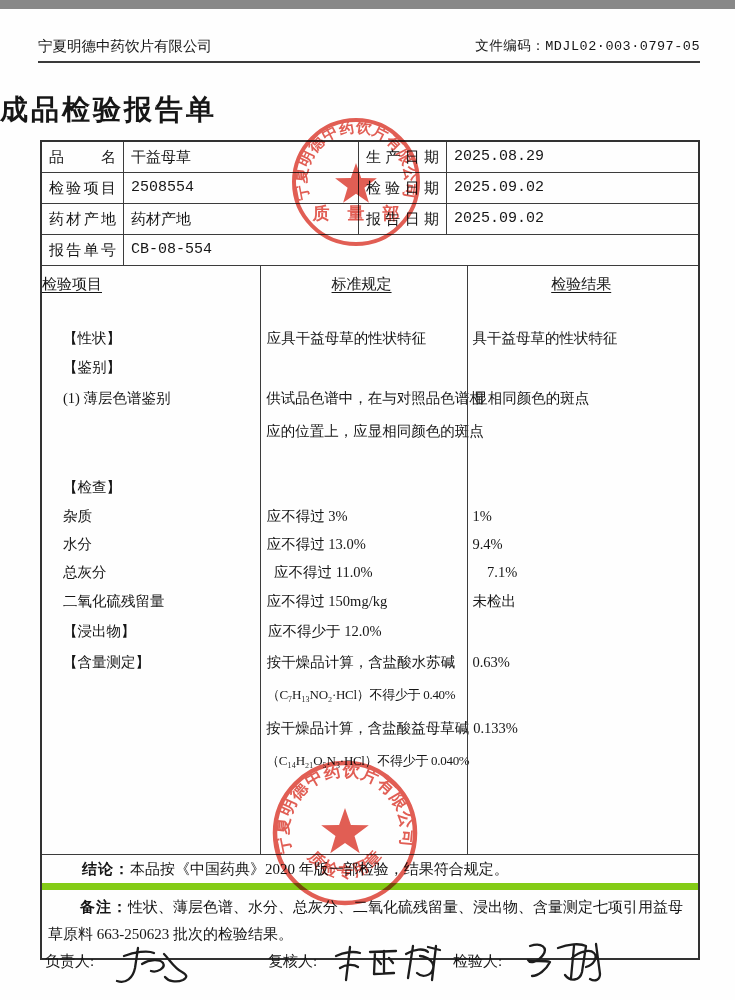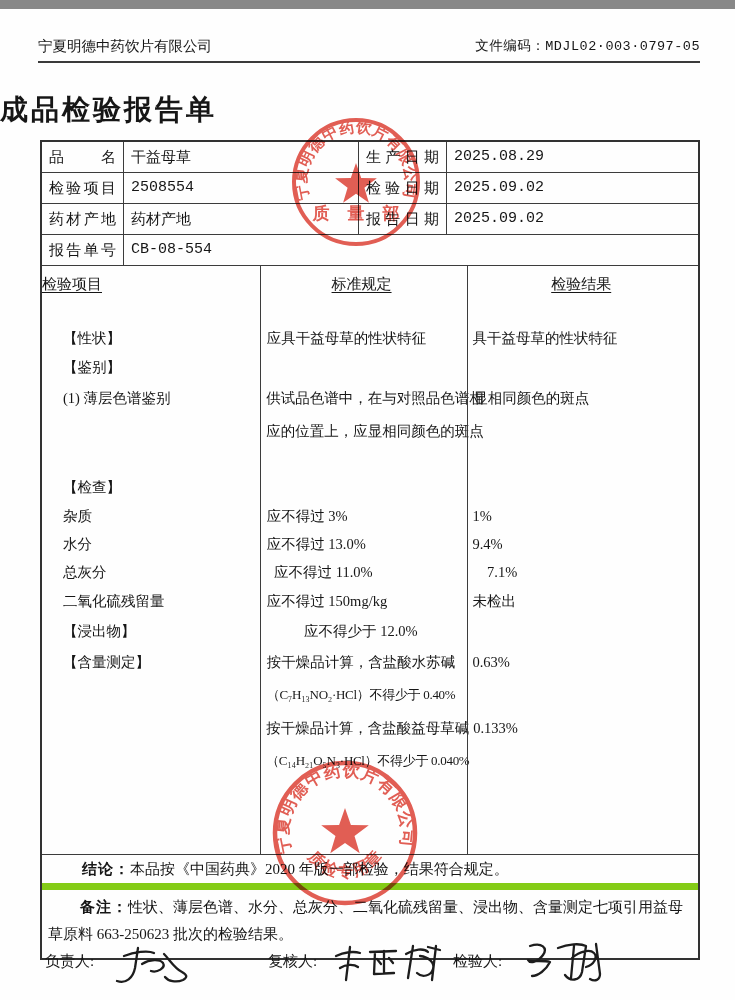--- a/index.html
+++ b/index.html
@@ -151,21 +151,21 @@
           <div class="m-line" style="height: 28px; line-height: 28px; gap: 20px;">
             <div class="mc1">总灰分</div>
             <div class="mc2">应不得过 11.0%</div>
             <div class="mc3">7.1%</div>
           </div>
           <div class="m-line" style="height: 30px; line-height: 30px;">
             <div class="mc1">二氧化硫残留量</div>
             <div class="mc2">应不得过 150mg/kg</div>
             <div class="mc3">未检出</div>
           </div>
-          <div class="m-line" style="height: 30px; line-height: 30px; gap: 36px;">
+          <div class="m-line" style="height: 30px; line-height: 30px;">
             <div class="mc1">【浸出物】</div>
             <div class="mc2">应不得少于 12.0%</div>
           </div>
           <div class="m-line" style="height: 32px; line-height: 32px;">
             <div class="mc1">【含量测定】</div>
             <div class="mc2">按干燥品计算，含盐酸水苏碱</div>
             <div class="mc3">0.63%</div>
           </div>
           <div class="m-line formula" style="height: 34px; line-height: 34px;">
             <div class="mc1"></div>

